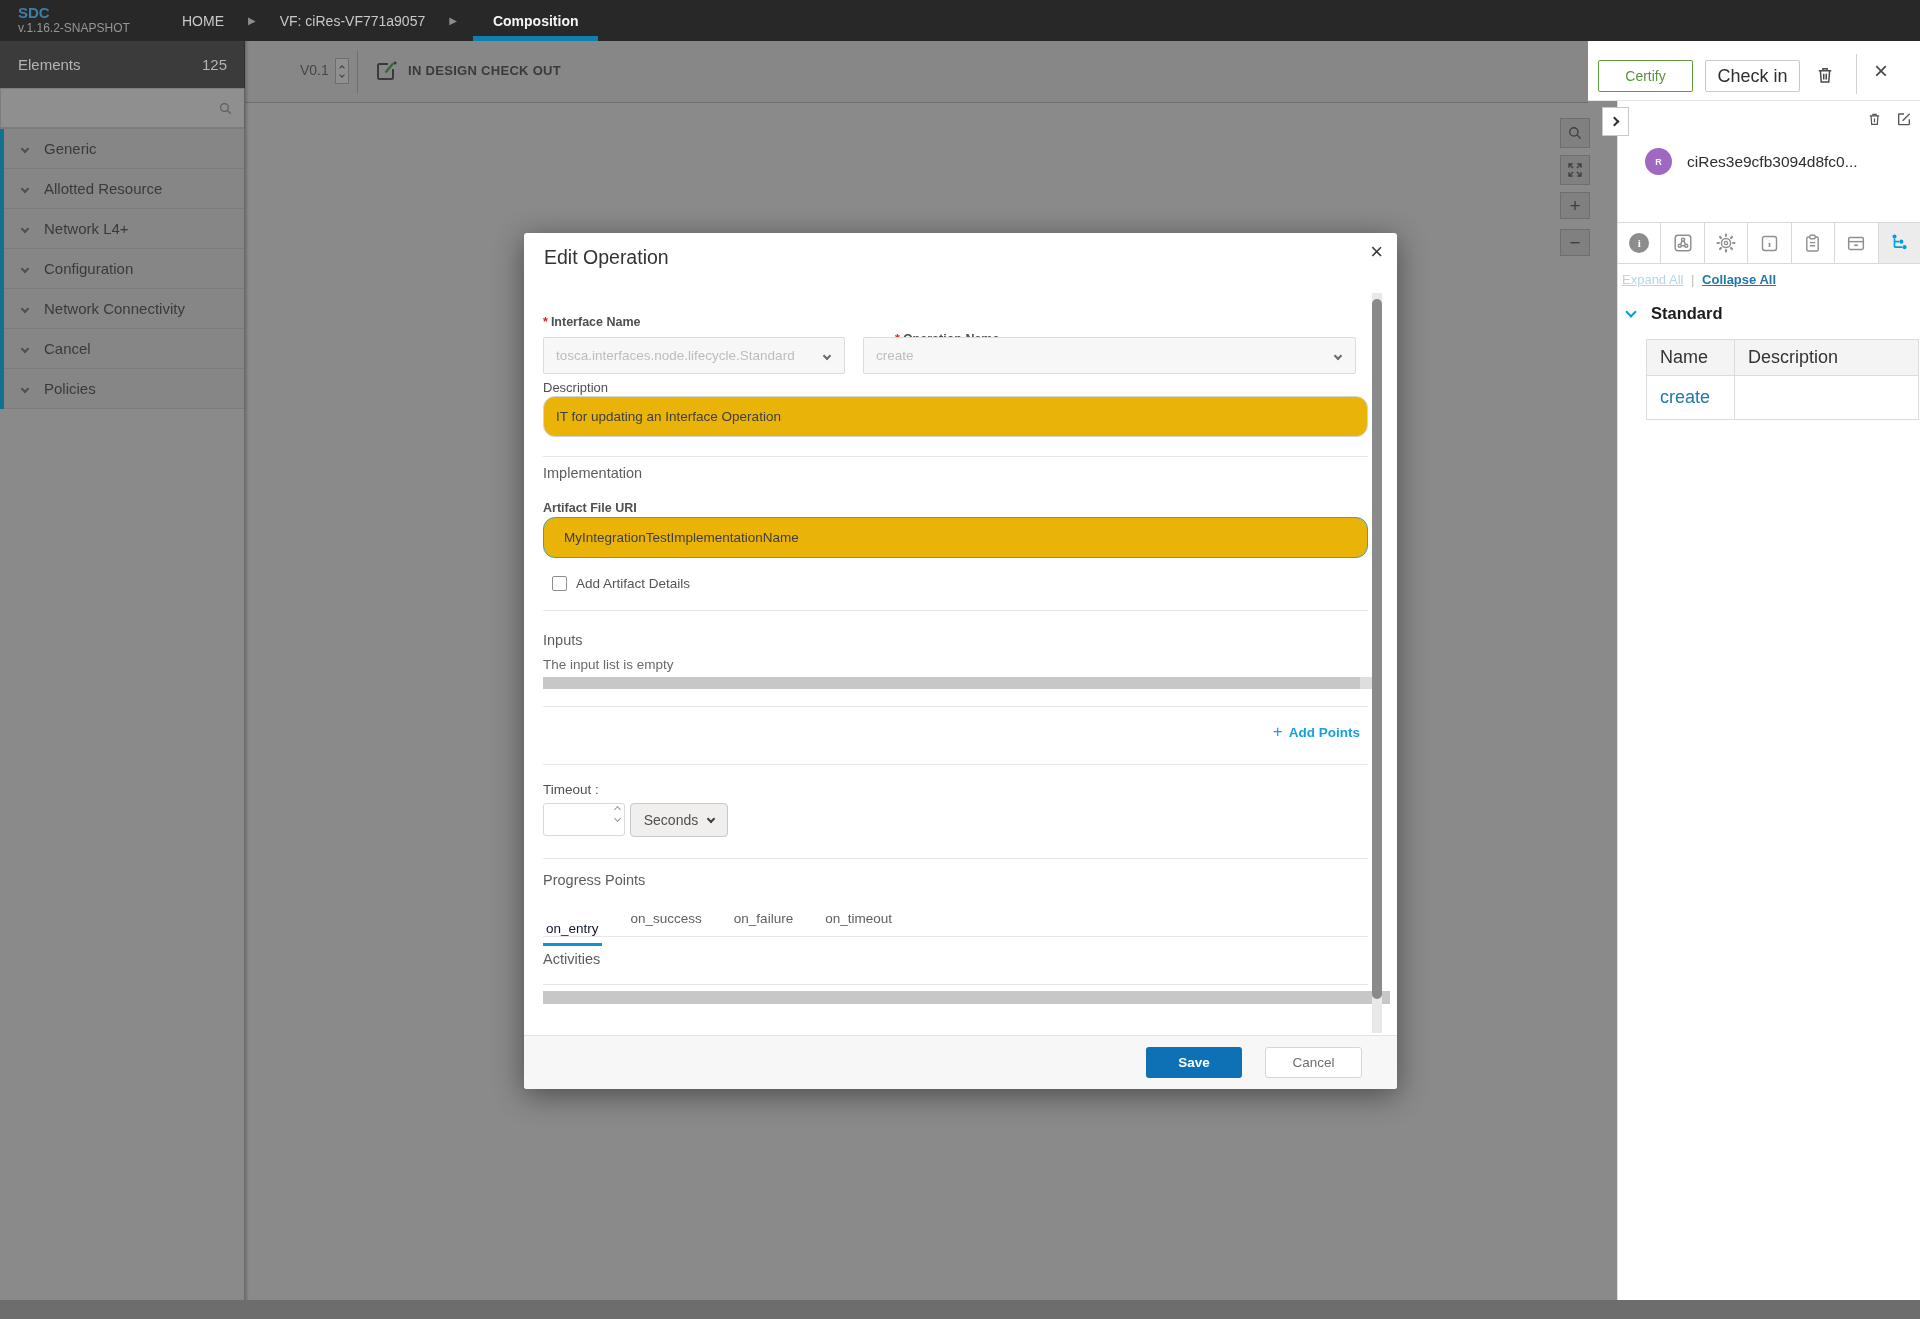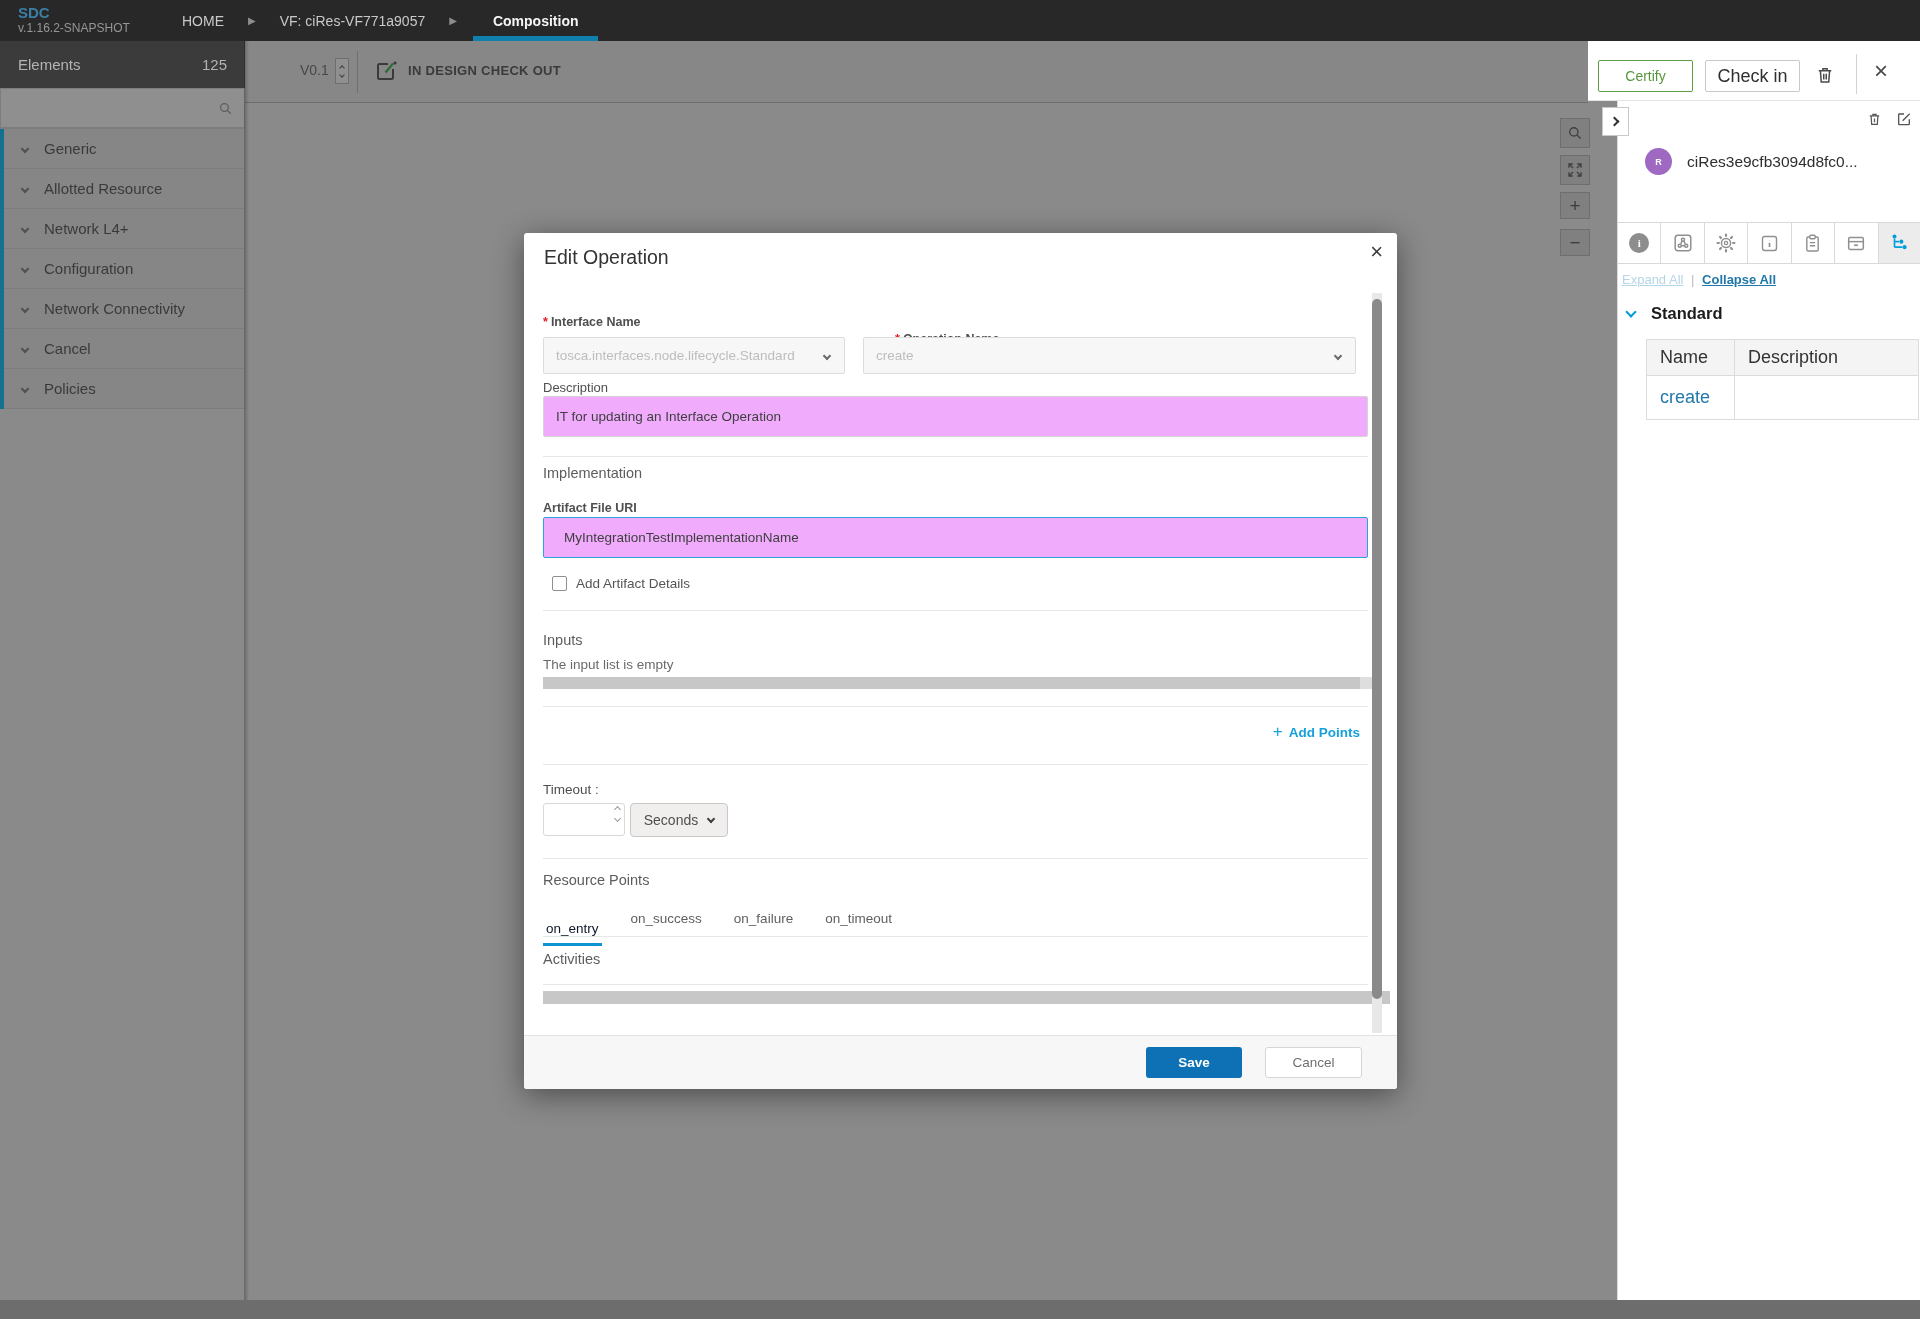--- a/index.html
+++ b/index.html
@@ -86,21 +86,21 @@
 
   
   .modal { position:absolute; left:524px; top:233px; width:873px; height:856px; background:#fff; border-radius:3px; box-shadow:0 6px 30px rgba(0,0,0,.45); z-index:40; }
   .modal-title { position:absolute; left:20px; top:13px; font-size:19.5px; color:#333; }
   .modal-close { position:absolute; right:14px; top:8px; font-size:22px; color:#3a3a3a; background:none; border:none; line-height:1; }
   .m-label { position:absolute; font-size:12.5px; color:#4f4f4f; font-weight:bold; }
   .req { color:#e02020; margin-right:3px; }
   .m-select { position:absolute; height:37px; background:#f7f7f7; border:1px solid #dcdcdc; border-radius:2px; color:#bdbdbd; font-size:13.5px; display:flex; align-items:center; padding:0 30px 0 12px; }
   .m-select .chev { position:absolute; right:14px; color:#6b6b6b; }
   .chev { display:inline-block; width:6px; height:6px; border-right:2px solid currentColor; border-bottom:2px solid currentColor; transform:rotate(45deg); }
-  .m-input { position:absolute; height:41px; border:1px solid #d4d4d4; border-radius:2px; font-size:13.5px; color:#3f3f3f; padding:0 12px; font-family:inherit; outline:none; background:#f0abfc; }
+  .m-input { position:absolute; height:41px; border:1px solid #d4d4d4; border-radius:12px; font-size:13.5px; color:#3f3f3f; padding:0 12px; font-family:inherit; outline:none; background:#eab308; }
   .m-input.focus { border:1.5px solid #27a5dc;padding-left:20px; }
   .m-divider { position:absolute; left:19px; width:825px; height:1px; background:#e7e7e7; }
   .m-section { position:absolute; left:19px; font-size:14.5px; color:#5d5d5d; }
   .m-check { position:absolute; left:19px; display:flex; align-items:center; }
   .m-check .box { width:15px; height:15px; border:1px solid #8f8f8f; border-radius:2px; background:#fff; }
   .m-check span { margin-left:9px; font-size:13.5px; color:#555; }
   .m-empty { position:absolute; left:19px; font-size:13.5px; color:#6a6a6a; }
   .h-scroll { position:absolute; height:12px; background:#c7c7c7; }
   .h-scroll-cap { position:absolute; height:12px; width:12px; background:#dedede; }
   .add-input { position:absolute; right:37px; color:#17a1da; font-size:13.5px; font-weight:bold; background:none; border:none; display:flex; align-items:center; }
@@ -402,21 +402,21 @@
         <i class="up"></i>
         <i class="down"></i>
       </span>
   </div>
   <div class="unit-btn">
     <span>Seconds</span>
     <i class="chev"></i>
   </div>
 
   <div class="m-divider" style="top:625px;"></div>
-  <div class="m-section" style="top:639px;">Resource Points</div>
+  <div class="m-section" style="top:639px;">Progress Points</div>
   <div class="pp-tabs">
     <button class="pp-tab active">on_entry</button>
     <button class="pp-tab">on_success</button>
     <button class="pp-tab">on_failure</button>
     <button class="pp-tab">on_timeout</button>
   </div>
 
   <div class="m-divider" style="top:703px;"></div>
   <div class="m-section" style="top:718px;">Activities</div>
   <div class="m-divider" style="top:751px;"></div>

